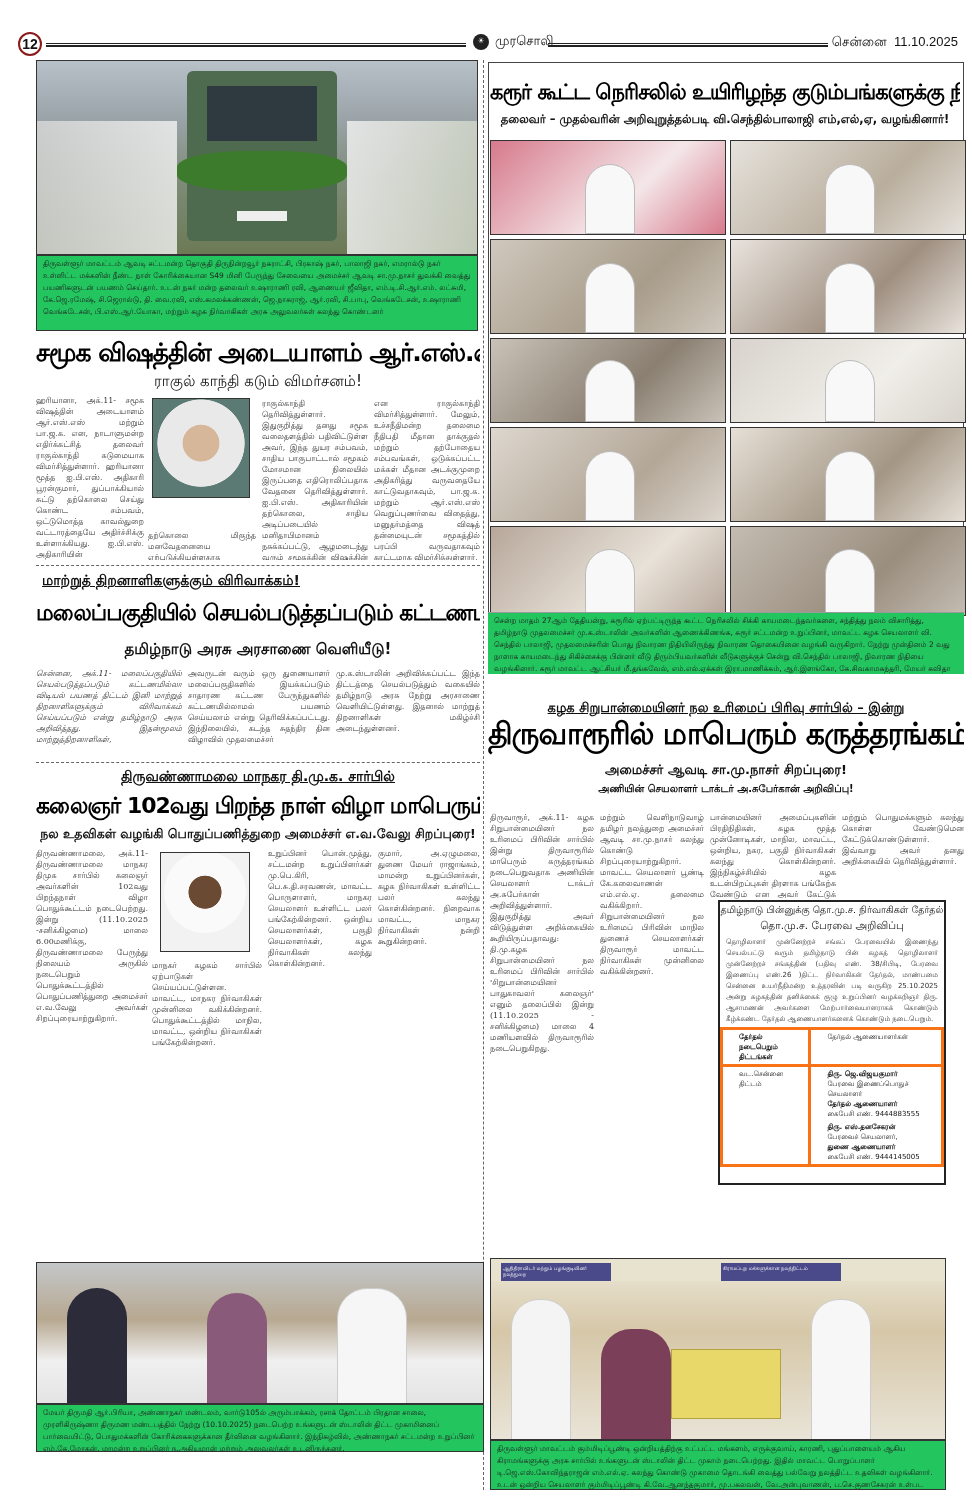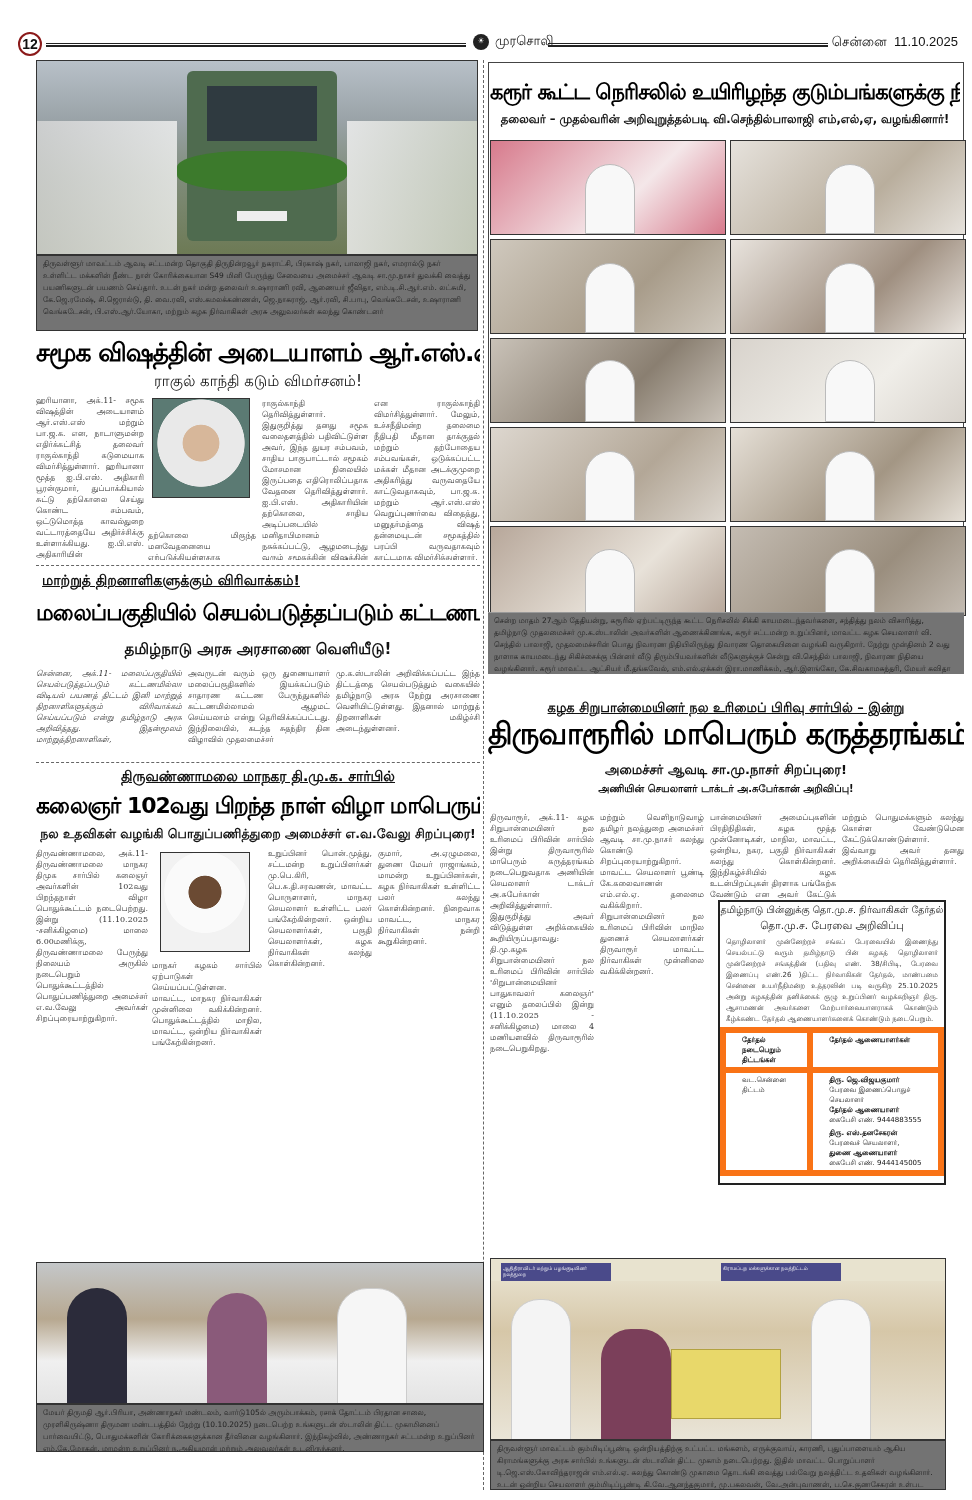--- a/index.html
+++ b/index.html
@@ -8,30 +8,30 @@
   .masthead { position: absolute; left: 18px; top: 32px; width: 940px; height: 24px; }
   .page-num { position: absolute; left: 0; top: 0; width: 24px; height: 24px; border-radius: 50%; border: 2px solid #8b1a1a; background: #fff; font-weight: bold; font-size: 14px; text-align: center; line-height: 20px; font-family: "Liberation Sans", sans-serif; }
   .rule { position: absolute; height: 4px; border-top: 1px solid #222; border-bottom: 2px solid #222; top: 11px; }
   .paper-name { position: absolute; left: 455px; top: 2px; font-size: 13px; font-family: Liberation Mono, monospace; }
   .logo { display: inline-block; width: 16px; height: 16px; border-radius: 50%; background: #222; color: #fff; font-size: 10px; text-align: center; line-height: 16px; margin-right: 6px; vertical-align: middle; }
   .date-line { position: absolute; right: 0; top: 2px; font-size: 13px; font-family: "Liberation Sans", sans-serif; }
   .dotted-v { position: absolute; border-left: 1px dashed #666; }
   .dotted-h { position: absolute; border-top: 1px dashed #666; }
   .photo { position: absolute; border: 1px solid #333; overflow: hidden; }
   .photo .ph { position: absolute; }
-  .caption-box { position: absolute; border: 1px solid #333; background: #737373; font-size: 7.5px; line-height: 12px; padding: 2px 6px; color: #222; overflow: hidden; }
+  .caption-box { position: absolute; border: 1px solid #333; background: #22c55e; font-size: 7.5px; line-height: 12px; padding: 2px 6px; color: #222; overflow: hidden; }
   .headline { position: absolute; font-family: "DejaVu Sans", sans-serif; font-weight: 900; color: #000; text-align: center; white-space: nowrap; overflow: hidden; letter-spacing: -1px; }
   .subhead { position: absolute; text-align: center; font-weight: bold; white-space: nowrap; overflow: hidden; }
   .kicker { position: absolute; text-align: center; font-weight: bold; text-decoration: underline; white-space: nowrap; overflow: hidden; }
   .body-col { position: absolute; font-size: 8px; line-height: 11px; color: #333; text-align: justify; overflow: hidden; font-family: "DejaVu Serif", serif; }
   .notice { position: absolute; border: 2px solid #222; background: #fff; overflow: hidden; }
   .notice-title { text-align: center; font-weight: normal; font-size: 11px; padding: 2px 0; }
   .notice-body { font-size: 7px; line-height: 11px; padding: 2px 6px; color: #333; text-align: justify; }
   .notice table { border-collapse: collapse; width: 100%; font-size: 7px; }
-  .notice td { border: 6px solid #f97316; padding: 2px 16px; vertical-align: top; line-height: 10px; }
+  .notice td { border: 3px solid #f97316; padding: 2px 16px; vertical-align: top; line-height: 10px; }
 </style>
 </head>
 <body>
 
 <div class="masthead">
   <div class="page-num">12</div>
   <div class="rule" style="left:28px;width:420px;"></div>
   <div class="paper-name">
     <span class="logo">☀</span><span>முரசொலி</span>
   </div>
@@ -60,21 +60,21 @@
 <div class="body-col" style="left:148px;top:530px;width:108px;height:30px;">தற்கொலை மிகுந்த மனவேதனையை ஏற்படுத்தியுள்ளதாக நாடாளுமன்ற எதிர்க்கட்சித் தலைவர்</div>
 <div class="body-col" style="left:262px;top:398px;width:106px;height:162px;">ராகுல்காந்தி தெரிவித்துள்ளார். இதுகுறித்து தனது சமூக வலைதளத்தில் பதிவிட்டுள்ள அவர், இந்த துயர சம்பவம், சாதிய பாகுபாட்டால் சமூகம் மோசமான நிலையில் இருப்பதை எதிரொலிப்பதாக வேதனை தெரிவித்துள்ளார். ஐ.பி.எஸ். அதிகாரியின் தற்கொலை, சாதிய அடிப்படையில் மனிதாபிமானம் நசுக்கப்பட்டு, ஆழமடைந்து வரும் சமூகத்தின் விஷத்தின் அடையாளம்</div>
 <div class="body-col" style="left:374px;top:398px;width:106px;height:162px;">என ராகுல்காந்தி விமர்சித்துள்ளார். மேலும், உச்சநீதிமன்ற தலைமை நீதிபதி மீதான தாக்குதல் மற்றும் தற்போதைய சம்பவங்கள், ஒடுக்கப்பட்ட மக்கள் மீதான அடக்குமுறை அதிகரித்து வருவதையே காட்டுவதாகவும், பா.ஜ.க. மற்றும் ஆர்.எஸ்.எஸ் வெறுப்புணர்வை விதைத்து, மனுதர்மத்தை விஷத் தன்மையுடன் சமூகத்தில் பரப்பி வருவதாகவும் காட்டமாக விமர்சித்துள்ளார்.</div>
 
 <div class="dotted-h" style="left:36px;top:565px;width:444px;"></div>
 
 <div class="kicker" style="left:36px;top:572px;width:270px;font-size:14px;">மாற்றுத் திறனாளிகளுக்கும் விரிவாக்கம்!</div>
 <div class="headline" style="left:36px;top:600px;width:444px;font-size:22px;">மலைப்பகுதியில் செயல்படுத்தப்படும் கட்டணமில்லா விடியல் பயணம்!</div>
 <div class="subhead" style="left:36px;top:640px;width:444px;font-size:15px;">தமிழ்நாடு அரசு அரசாணை வெளியீடு!</div>
 <div class="body-col" style="left:36px;top:668px;width:146px;height:90px;font-style:italic;">சென்னை, அக்.11- மலைப்பகுதியில் செயல்படுத்தப்படும் கட்டணமில்லா விடியல் பயணத் திட்டம் இனி மாற்றுத் திறனாளிகளுக்கும் விரிவாக்கம் செய்யப்படும் என்று தமிழ்நாடு அரசு அறிவித்தது. இதன்மூலம் மாற்றுத்திறனாளிகள்,</div>
-<div class="body-col" style="left:188px;top:668px;width:142px;height:90px;">அவருடன் வரும் ஒரு துணையாளர் மலைப்பகுதிகளில் இயக்கப்படும் சாதாரண கட்டண பேருந்துகளில் கட்டணமில்லாமல் ஆழமட் செய்யலாம் என்று தெரிவிக்கப்பட்டது. இந்நிலையில், கடந்த சுதந்திர தின விழாவில் முதலமைச்சர்</div>
+<div class="body-col" style="left:188px;top:668px;width:142px;height:90px;">அவருடன் வரும் ஒரு துணையாளர் மலைப்பகுதிகளில் இயக்கப்படும் சாதாரண கட்டண பேருந்துகளில் கட்டணமில்லாமல் பயணம் செய்யலாம் என்று தெரிவிக்கப்பட்டது. இந்நிலையில், கடந்த சுதந்திர தின விழாவில் முதலமைச்சர்</div>
 <div class="body-col" style="left:336px;top:668px;width:144px;height:90px;">மு.க.ஸ்டாலின் அறிவிக்கப்பட்ட இந்த திட்டத்தை செயல்படுத்தும் வகையில் தமிழ்நாடு அரசு நேற்று அரசாணை வெளியிட்டுள்ளது. இதனால் மாற்றுத் திறனாளிகள் மகிழ்ச்சி அடைந்துள்ளனர்.</div>
 
 <div class="dotted-h" style="left:36px;top:762px;width:444px;"></div>
 
 <div class="kicker" style="left:36px;top:768px;width:444px;font-size:14px;">திருவண்ணாமலை மாநகர தி.மு.க. சார்பில்</div>
 <div class="headline" style="left:36px;top:793px;width:444px;font-size:22px;">கலைஞர் 102வது பிறந்த நாள் விழா மாபெரும் பொதுக்கூட்டம்!</div>
 <div class="subhead" style="left:36px;top:826px;width:444px;font-size:12.5px;">நல உதவிகள் வழங்கி பொதுப்பணித்துறை அமைச்சர் எ.வ.வேலு சிறப்புரை!</div>
 <div class="body-col" style="left:36px;top:848px;width:112px;height:408px;">திருவண்ணாமலை, அக்.11- திருவண்ணாமலை மாநகர திமுக சார்பில் கலைஞர் அவர்களின் 102வது பிறந்தநாள் விழா பொதுக்கூட்டம் நடைபெற்றது. இன்று (11.10.2025 -சனிக்கிழமை) மாலை 6.00மணிக்கு, திருவண்ணாமலை பேருந்து நிலையம் அருகில் நடைபெறும் பொதுக்கூட்டத்தில் பொதுப்பணித்துறை அமைச்சர் எ.வ.வேலு அவர்கள் சிறப்புரையாற்றுகிறார்.</div>
 <div class="photo" style="left:160px;top:852px;width:90px;height:100px;background:radial-gradient(circle at 50% 40%,#6b4a33 0 22%,#fafafa 23% 55%,#f2f2f2 56%);"></div>
 <div class="body-col" style="left:152px;top:960px;width:110px;height:296px;">மாநகர் கழகம் சார்பில் ஏற்பாடுகள் செய்யப்பட்டுள்ளன. மாவட்ட, மாநகர நிர்வாகிகள் முன்னிலை வகிக்கின்றனர். பொதுக்கூட்டத்தில் மாநில, மாவட்ட, ஒன்றிய நிர்வாகிகள் பங்கேற்கின்றனர்.</div>
@@ -137,21 +137,21 @@
 <div class="body-col" style="left:842px;top:812px;width:122px;height:88px;">மற்றும் பொதுமக்களும் கலந்து கொள்ள வேண்டுமென கேட்டுக்கொண்டுள்ளார். இவ்வாறு அவர் தனது அறிக்கையில் தெரிவித்துள்ளார்.</div>
 
 <div class="notice" style="left:718px;top:900px;width:228px;height:285px;">
   <div class="notice-title" style="font-size:9.5px;">தமிழ்நாடு பின்னுக்கு தொ.மு.ச. நிர்வாகிகள் தேர்தல்</div>
   <div class="notice-title" style="font-size:10.5px;padding-top:0;">தொ.மு.ச. பேரவை அறிவிப்பு</div>
   <div class="notice-body">தொழிலாளர் முன்னேற்றச் சங்கப் பேரவையில் இணைந்து செயல்பட்டு வரும் தமிழ்நாடு பின் கழகத் தொழிலாளர் முன்னேற்றச் சங்கத்தின் (பதிவு எண். 38/சிபிடி, பேரவை இணைப்பு எண்.26 )திட்ட நிர்வாகிகள் தேர்தல், மாண்பமை சென்னை உயர்நீதிமன்ற உத்தரவின் படி வருகிற 25.10.2025 அன்று கழகத்தின் தனிக்கைக் குழு உறுப்பினர் வழக்கறிஞர் திரு. ஆசாமணன் அவர்களை மேற்பார்வையாளராகக் கொண்டும் கீழ்க்கண்ட தேர்தல் ஆணையாளர்களைக் கொண்டும் நடைபெறும்.</div>
   <table>
     <tbody>
         <tr>
       <td style="width:40%;font-weight:bold;">தேர்தல் நடைபெறும் திட்டங்கள்</td>
-      <td style="font-weight:bold;">தேர்தல் ஆணையாளர்கள்</td>
+      <td style="font-weight:normal;">தேர்தல் ஆணையாளர்கள்</td>
     </tr>
     <tr>
       <td>வட.சென்னை திட்டம்</td>
       <td>
         <div><b>திரு. ஜெ.விஜயகுமார்</b></div>
         <div>பேரவை இணைப்பொதுச் செயலாளர்</div>
         <div><b>தேர்தல் ஆணையாளர்</b></div>
         <div>கைபேசி எண். 9444883555</div>
         <div style="margin-top:3px;"><b>திரு. எஸ்.தனசேகரன்</b></div>
         <div>பேரவைச் செயலாளர்,</div>

